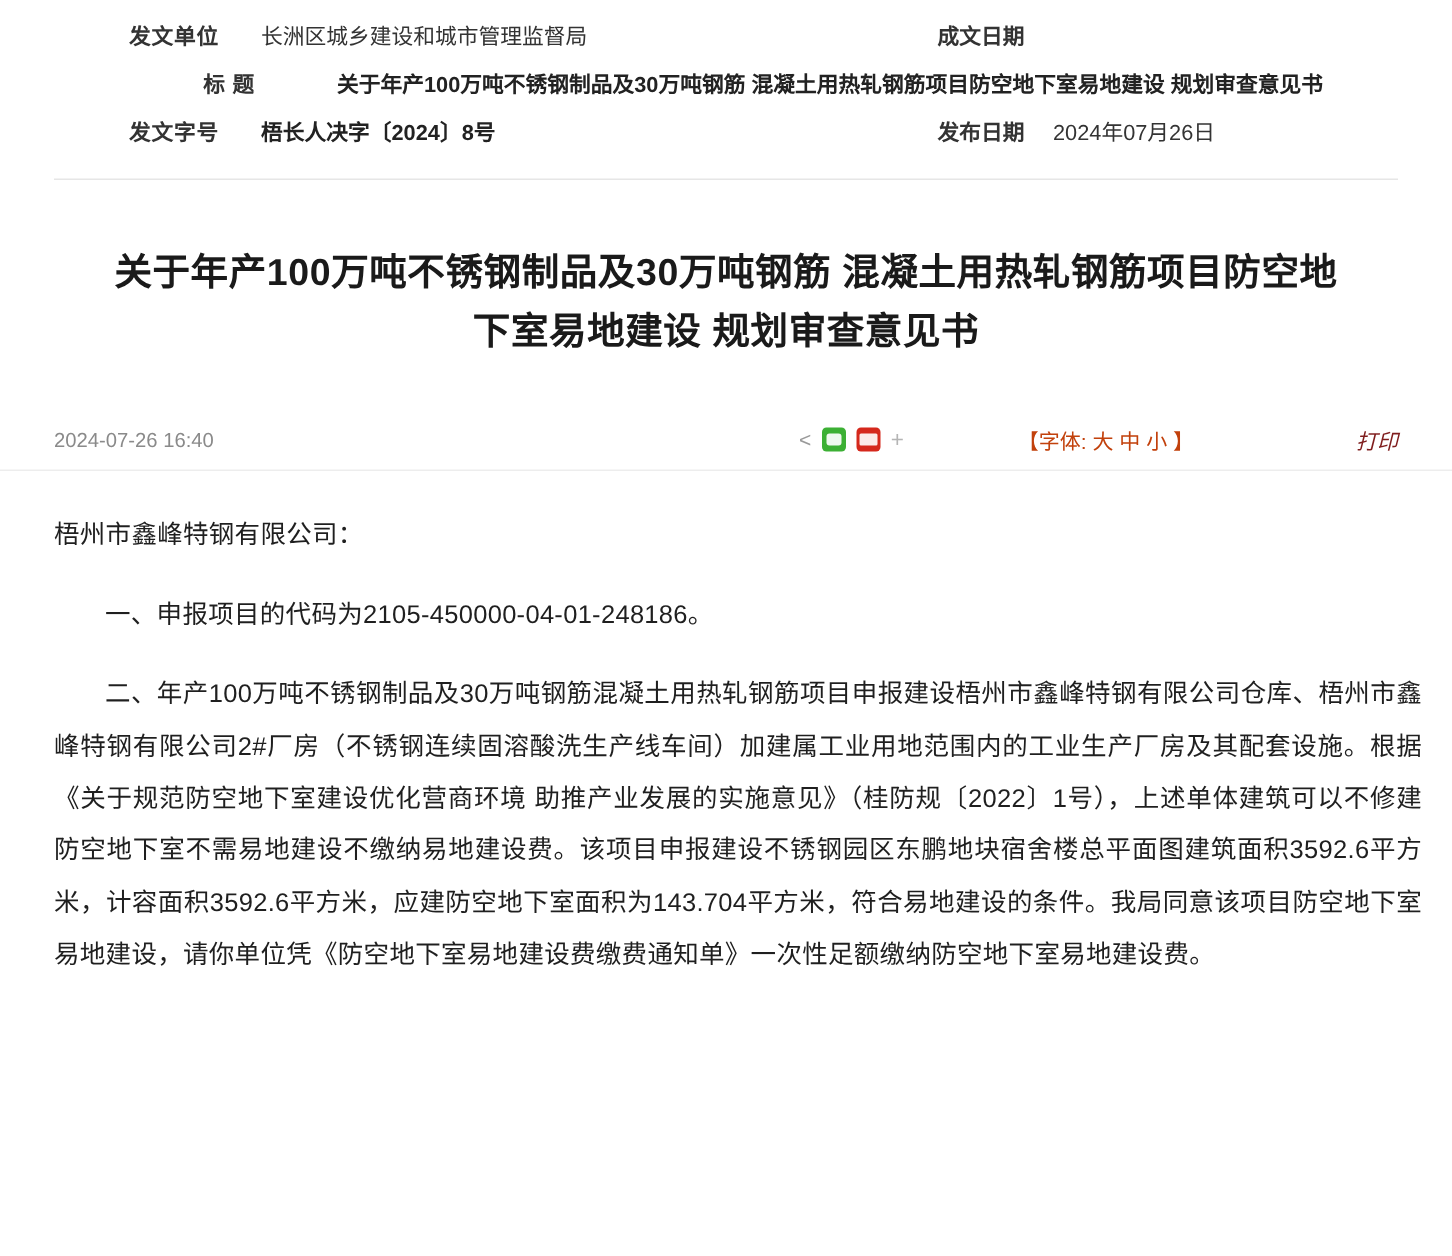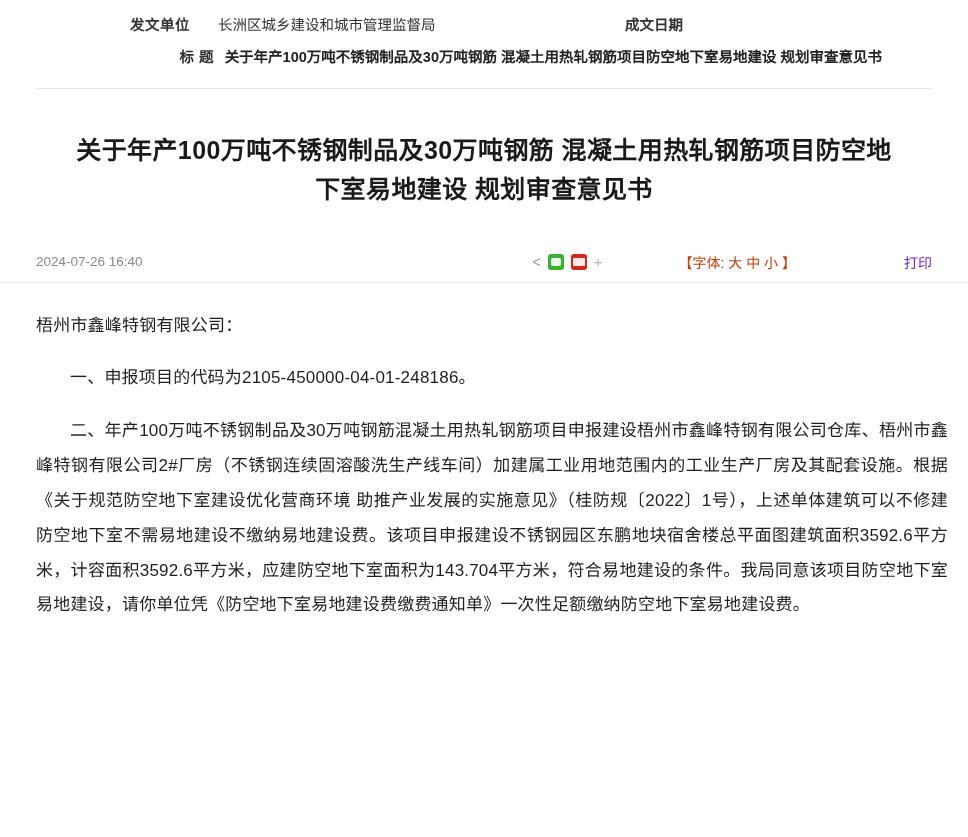--- a/index.html
+++ b/index.html
@@ -12,21 +12,20 @@
     height: 837px;
     font-family: "Liberation Sans", "DejaVu Sans", sans-serif;
     color: #222;
     overflow: hidden;
   }
 
   
   .meta-wrap {
     padding: 10px 84px 8px 84px;
     box-sizing: border-box;
-    margin-left: 44px;
   }
   table.meta {
     width: 100%;
     border-collapse: collapse;
     font-size: 14.5px;
     color: #333;
   }
   table.meta td {
     padding: 5px 2px;
     vertical-align: top;
@@ -139,23 +138,24 @@
     font-size: 15px;
   }
   .font-size-box {
     color: #c2410c;
     font-size: 14px;
     margin-right: 60px;
     white-space: nowrap;
   }
   .font-size-box .fs-opt { cursor: pointer; }
   .print-link {
-    color: #6d28d9;
+    color: #7f1d1d;
     font-size: 14px;
     white-space: nowrap;
+    font-style: italic;
   }
 
   
   .doc-body {
     padding: 26px 20px 0 36px;
     box-sizing: border-box;
     font-size: 17px;
     line-height: 2.05;
     color: #1f1f1f;
     letter-spacing: 0.2px;
@@ -174,20 +174,26 @@
     <tbody>
         <tr>
       <td class="meta-label">发文单位</td>
       <td class="meta-value">长洲区城乡建设和城市管理监督局</td>
       <td class="meta-label-right">成文日期</td>
       <td class="meta-value-right"></td>
     </tr>
     <tr class="row-title">
       <td class="meta-label">标    题</td>
       <td class="meta-value title-text" colspan="3">关于年产100万吨不锈钢制品及30万吨钢筋 混凝土用热轧钢筋项目防空地下室易地建设 规划审查意见书</td>
+    </tr>
+    <tr>
+      <td class="meta-label">发文字号</td>
+      <td class="meta-value title-text">梧长人决字〔2024〕8号</td>
+      <td class="meta-label-right">发布日期</td>
+      <td class="meta-value-right">2024年07月26日</td>
     </tr>
   </tbody>
     </table>
 </div>
 
 <div class="divider"></div>
 
 <h1 class="doc-title">关于年产100万吨不锈钢制品及30万吨钢筋 混凝土用热轧钢筋项目防空地下室易地建设 规划审查意见书</h1>
 
 <div class="info-bar">

